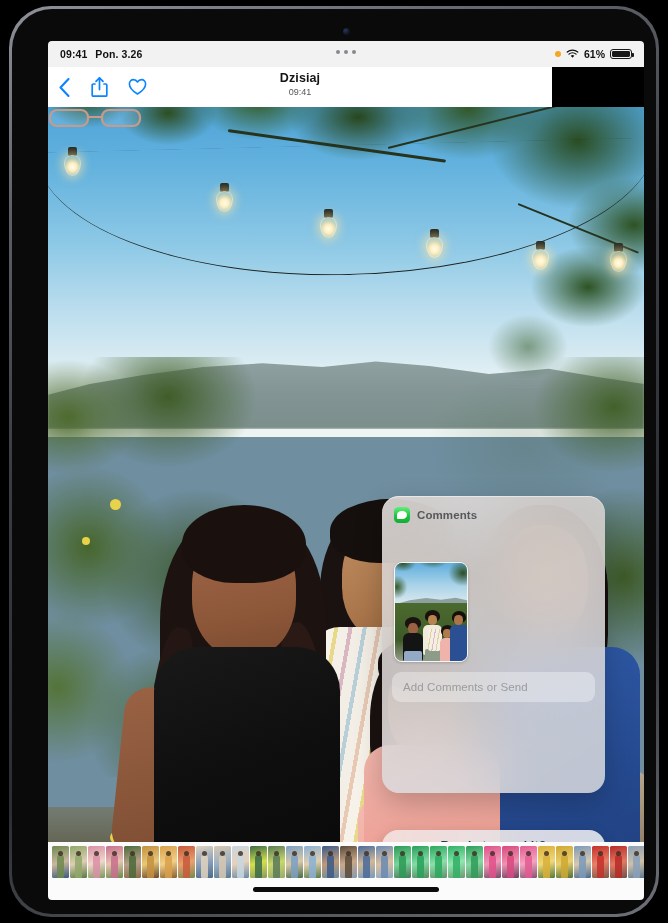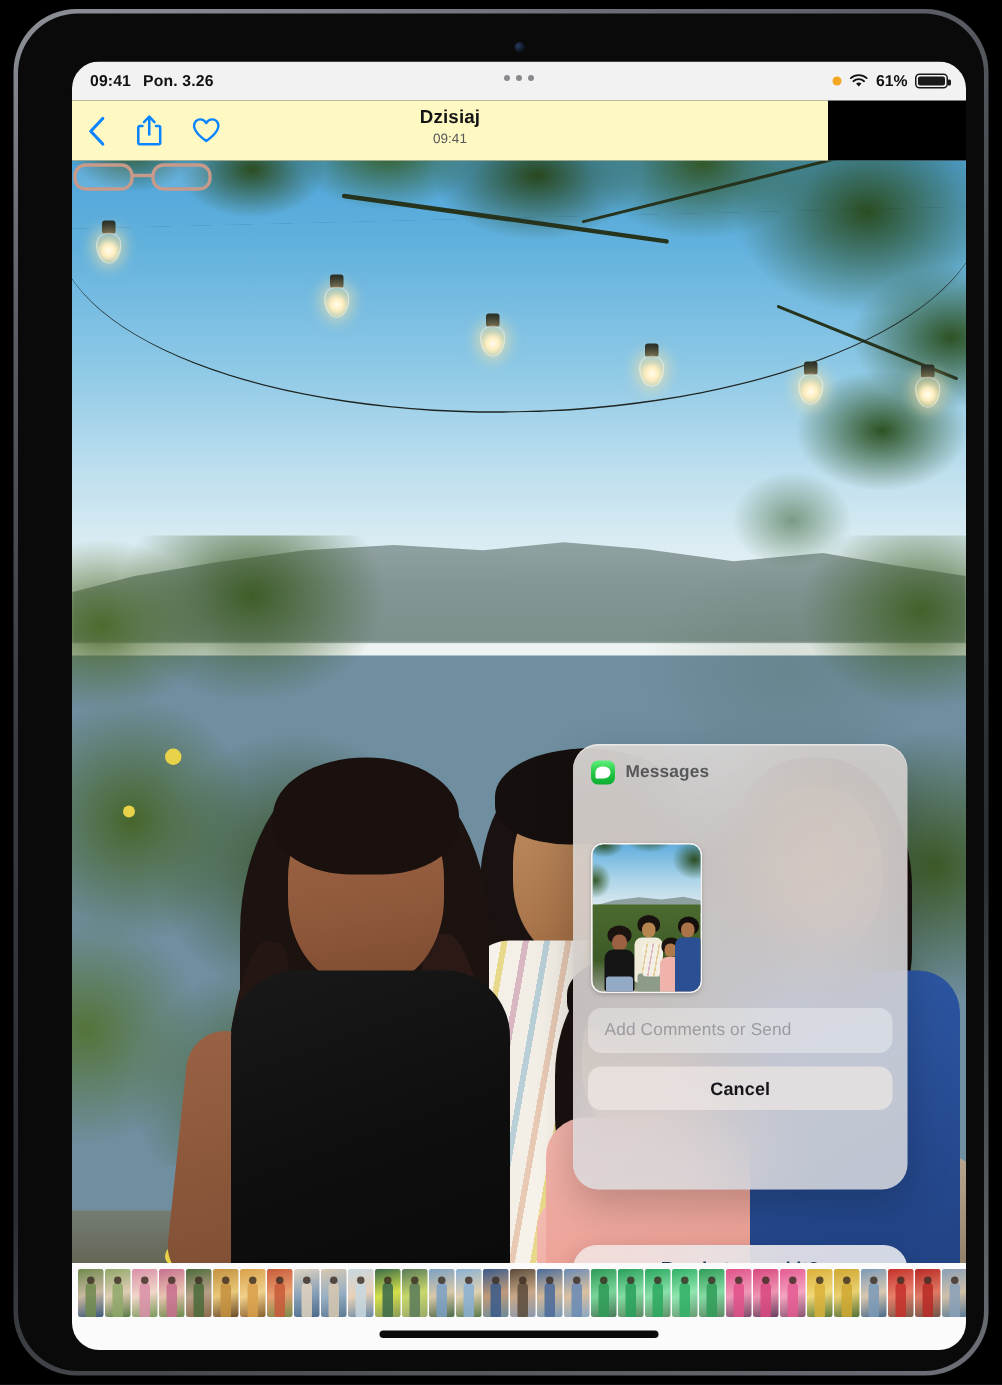--- a/index.html
+++ b/index.html
@@ -28,21 +28,21 @@
     position: absolute;
     left: 12px; top: 9px;
     width: 644px; height: 905px;
     border-radius: 40px;
     background: #0a0a0b;
   }
   .screen {
     position: absolute;
     left: 36px; top: 32px;
     width: 596px; height: 859px;
-    border-radius: 18px;
+    border-radius: 4px;
     overflow: hidden;
     background: #000;
   }
   .camera-dot {
     position: absolute;
     left: 331px; top: 19px;
     width: 7px; height: 7px;
     border-radius: 50%;
     background: radial-gradient(circle at 35% 35%, #26395c 0%, #101522 60%, #07090f 100%);
     z-index: 40;
@@ -80,21 +80,21 @@
   .batt::after {
     content:''; position:absolute; right:-3px; top:3px;
     width:2px; height:4.5px; background:#1a1a1a; border-radius:0 1px 1px 0;
   }
   .batt i { position:absolute; left:1.2px; top:1.2px; bottom:1.2px; width:17.6px; background:#1a1a1a; border-radius:1.4px; display:block; }
 
   
   .toolbar {
     position: absolute; left: 0; top: 26px;
     width: 504px; height: 40px;
-    background: #fef9c3;
+    background: #ffffff;
     z-index: 20;
   }
   .tb-left { position:absolute; left: 10px; top: 0; height: 40px; display:flex; align-items:center; gap: 20px; }
   .tb-right { position:absolute; right: 10px; top: 0; height: 40px; display:flex; align-items:center; gap: 16px; }
   .tb-title { position:absolute; left: 50%; transform: translateX(-50%); top: 4px; text-align:center; }
   .tb-title .t1 { font-size: 12.5px; font-weight: 700; color:#151515; line-height: 15px; letter-spacing:.1px; }
   .tb-title .t2 { font-size: 9px; font-weight: 400; color:#565659; line-height: 12px; }
   .ic { display:block; cursor:pointer; }
   .edit-btn { font-size: 13.5px; color:#0a84ff; cursor:pointer; font-weight:400; letter-spacing:.1px; }
 
@@ -487,21 +487,21 @@
             <div class="body p3-sleeve"></div>
             <div class="body p3-torso"></div>
           </div>
         </div>
 
         <div class="msg-dialog">
           <div class="msg-head">
             <span class="msg-app-icon">
                 <b></b>
               </span>
-            <span class="msg-app-name">Messages</span>
+            <span class="msg-app-name">Comments</span>
           </div>
 
 
           <div class="msg-thumb">
             <div class="mt-sky"></div>
             <div class="mt-hill"></div>
             <div class="mt-trees"></div>
             <div class="mt-bush"></div>
             <i class="mt-p" style="left:10px; top:54px; width:16px; height:12px; background:#1b1310; border-radius:50% 50% 40% 40%;"></i>
             <i class="mt-p" style="left:13px; top:60px; width:10px; height:11px; background:#9a6242; border-radius:46%;"></i>
@@ -518,21 +518,20 @@
             <i class="mt-p" style="left:57px; top:48px; width:14px; height:12px; background:#140e0c; border-radius:50% 50% 40% 40%;"></i>
             <i class="mt-p" style="left:59px; top:52px; width:9px; height:10px; background:#ab7348; border-radius:46%;"></i>
             <i class="mt-p" style="left:55px; top:62px; width:19px; height:38px; background:#2a4f92; border-radius:5px 5px 2px 2px;"></i>
           </div>
 
           <div class="msg-input">
             <span>Add Comments or Send</span>
           </div>
 
           <div class="msg-btns">
-            <div class="btn btn-cancel">Cancel</div>
           </div>
         </div>
 
         <div class="siri-bubble">Ready to send it?</div>
 
       </div>
 
       <div class="filmstrip">
           <div class="thumb" style="width: 17px; background: linear-gradient(165deg, rgb(111, 138, 78) 0%, rgb(201, 184, 160) 52%, rgb(60, 90, 122) 100%);">
             <i style="left: 4.76px; top: 9px; width: 7.48px; height: 23px; border-radius: 3px 3px 1px 1px; background: rgb(111, 138, 78); opacity: 0.85;"></i>

